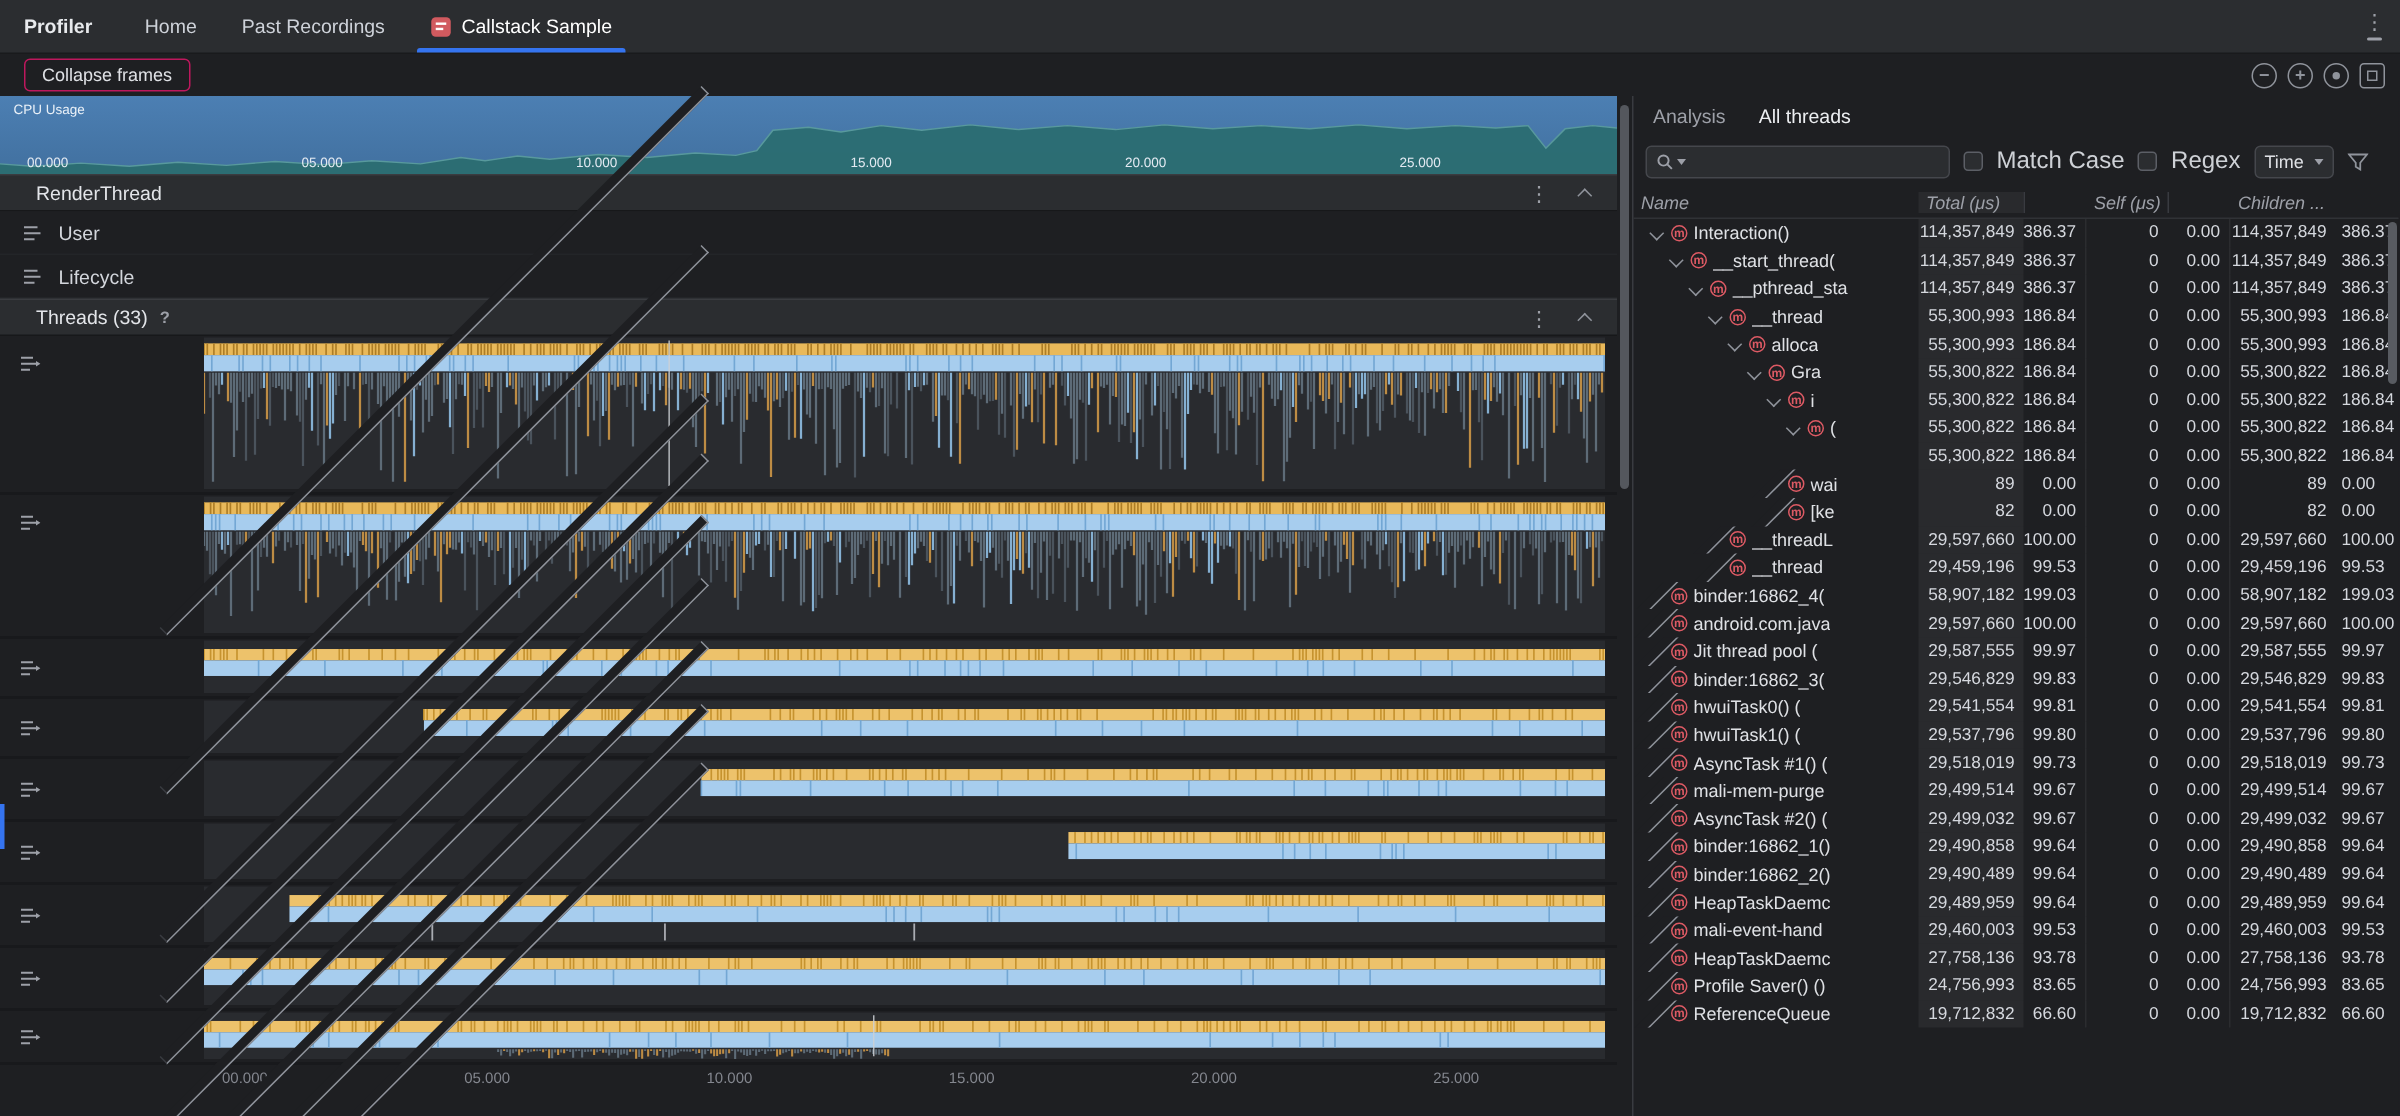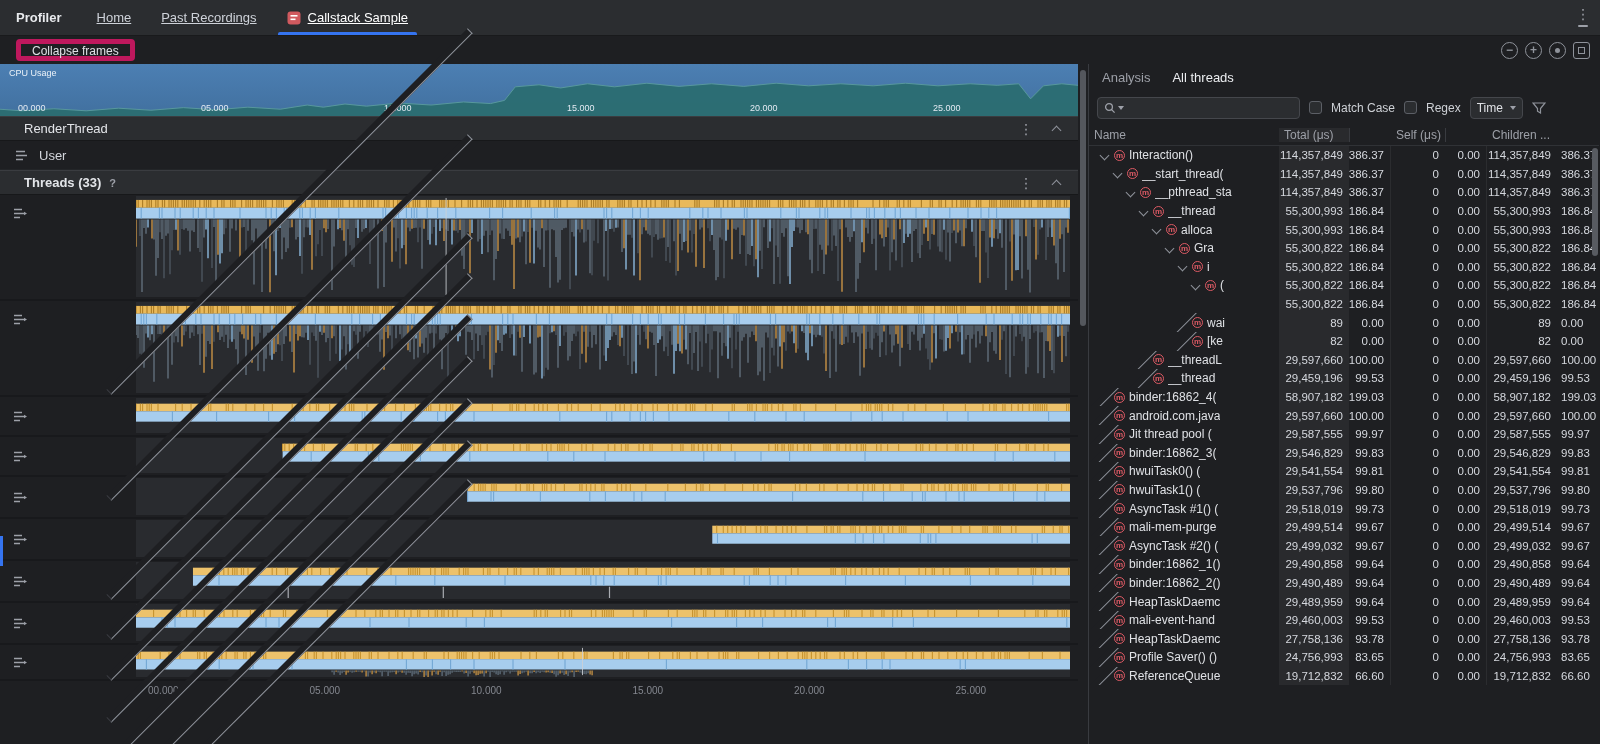--- a/index.html
+++ b/index.html
@@ -3,30 +3,30 @@
 <meta charset="utf-8">
 <style>
   html,body{margin:0;padding:0;width:1600px;height:744px;overflow:hidden;background:#1e1f22;
     font-family:"Liberation Sans",sans-serif;color:#dfe1e5;}
   *{box-sizing:border-box;}
   .app{width:1600px;height:744px;display:flex;flex-direction:column;}
 
   
   .topbar{height:36px;background:#2b2d30;display:flex;align-items:stretch;border-bottom:1px solid #191a1c;flex:none;}
   .app-title{font-weight:bold;font-size:13px;display:flex;align-items:center;padding:0 20px 0 16px;color:#e8eaed;}
-  .tab{font-size:13px;color:#ced2d9;display:flex;align-items:center;gap:7px;padding:0 15px;position:relative;cursor:default;text-decoration:underline;}
+  .tab{font-size:13px;color:#ced2d9;display:flex;align-items:center;gap:7px;padding:0 15px;position:relative;cursor:default;}
   .tab.active{color:#ffffff;}
   .tab.active::after{content:"";position:absolute;left:6px;right:6px;bottom:0;height:3px;background:#3574f0;border-radius:2px 2px 0 0;}
   .topbar-right{margin-left:auto;display:flex;flex-direction:column;align-items:center;justify-content:space-evenly;padding:2px 10px;color:#9da0a8;}
   .kebab{font-size:14px;line-height:12px;}
   .minbar{width:10px;height:2px;background:#9da0a8;border-radius:1px;}
 
   
   .toolbar{height:28px;display:flex;align-items:center;gap:8px;padding:0 10px 0 16px;flex:none;}
-  .collapse-btn{height:22px;padding:0 11px;background:transparent;border:5px solid #be185d;border-radius:4px;
+  .collapse-btn{height:22px;padding:0 11px;background:transparent;border:1px solid #be185d;border-radius:4px;
     color:#dfe1e5;font-size:12px;font-family:inherit;cursor:default;}
   .tool-right{margin-left:auto;display:flex;align-items:center;gap:7px;}
   .zic{width:17px;height:17px;border:1.2px solid #8f939b;border-radius:50%;color:#8f939b;
     font-size:12px;line-height:14px;text-align:center;font-weight:bold;}
   .zic.dot{position:relative;}
   .zic.dot::after{content:"";position:absolute;left:5px;top:5px;width:5px;height:5px;border-radius:50%;background:#8f939b;}
   .zic.frame{border-radius:3px;position:relative;}
   .zic.frame::after{content:"";position:absolute;left:4px;top:4px;right:4px;bottom:4px;border:1px solid #8f939b;}
 
   
@@ -38,21 +38,21 @@
 
   
   .cpu{height:52px;flex:none;position:relative;overflow:hidden;background:linear-gradient(180deg,#4c7fb3 0%,#41709f 100%);}
   .cpu svg{position:absolute;left:0;top:0;width:100%;height:100%;}
   .cpu-label{position:absolute;left:9px;top:4px;font-size:9px;color:#eaf1f8;z-index:2;}
   .cpu-times span{position:absolute;bottom:3px;font-size:9px;color:#e3eaf2;z-index:2;}
 
   
   .section-header{height:25px;flex:none;background:#2b2d30;border-top:1px solid #3a3c40;border-bottom:1px solid #17181a;
     display:flex;align-items:center;font-size:13px;padding-left:24px;gap:8px;color:#e3e5e9;}
-  .section-header .bold{font-weight:bold;}
+  .section-header .bold{font-weight:normal;}
   .help{color:#9da0a8;font-size:11px;font-weight:bold;}
   .hdr-right{margin-left:auto;display:flex;align-items:center;gap:20px;color:#9da0a8;padding-right:18px;}
   .chv{display:inline-block;width:7px;height:7px;border-right:1.4px solid #8f939b;border-bottom:1.4px solid #8f939b;flex:none;}
   .chv.down{transform:rotate(45deg);}
   .chv.right{transform:rotate(-45deg);}
   .chv.up{transform:rotate(-135deg);margin-top:4px;}
 
   
   .irow{height:29px;flex:none;display:flex;align-items:center;gap:10px;padding-left:16px;font-size:13px;
     color:#d3d6dc;border-bottom:1px solid #232528;}
@@ -81,26 +81,26 @@
   .subtab{color:#b6b9c0;padding-bottom:7px;position:relative;}
   .subtab.active{color:#ffffff;}
   .subtab.active::after{content:"";position:absolute;left:-2px;right:-2px;bottom:0;height:3px;background:#3574f0;border-radius:2px 2px 0 0;}
 
   .filter-row{height:33px;flex:none;display:flex;align-items:center;gap:9px;padding:0 8px;}
   .search{width:203px;height:22px;flex:none;background:#2b2d30;border:1px solid #45474c;border-radius:4px;
     display:flex;align-items:center;gap:2px;padding:0 6px;}
   .search input{flex:1;background:transparent;border:none;outline:none;color:#dfe1e5;font-size:12px;font-family:inherit;min-width:0;}
   .caret{width:0;height:0;border-left:3.5px solid transparent;border-right:3.5px solid transparent;border-top:4px solid #9da0a8;flex:none;}
   .cbx{width:13px;height:13px;flex:none;background:#2b2d30;border:1px solid #5c5f66;border-radius:3px;}
-  .cb-label{font-size:12px;color:#ced1d6;white-space:nowrap;}
+  .cb-label{font-size:16px;color:#ced1d6;white-space:nowrap;}
   .dropdown{height:22px;flex:none;background:#2b2d30;border:1px solid #45474c;border-radius:4px;
     display:flex;align-items:center;gap:7px;padding:0 6px;font-size:12px;color:#dfe1e5;max-width:66px;overflow:hidden;}
 
   .thead,.tr{display:grid;grid-template-columns:190px 70px 42px 54px 42px 70px 1fr;align-items:center;}
-  .thead{height:22px;flex:none;font-size:12px;color:#9da0a8;border-bottom:1px solid #303236;}
+  .thead{height:22px;flex:none;font-size:12px;color:#9da0a8;border-bottom:1px solid #303236;font-style:italic;}
   .thead .hc{padding:0 5px;white-space:nowrap;overflow:hidden;}
   .thead .hc.right{text-align:right;}
   .thead .hc.span2{grid-column:6/8;}
   .sep{border-right:1px solid rgba(255,255,255,0.06);}
   .totalcell{background:rgba(255,255,255,0.05);}
 
   .tbody{flex:1;position:relative;overflow:hidden;font-size:12px;}
   .tr{height:18.6px;}
   .cname{display:flex;align-items:center;gap:4px;overflow:hidden;white-space:nowrap;padding-left:6px;height:100%;}
   .ind{flex:none;height:1px;}
@@ -176,20 +176,26 @@
           <span class="kebab">⋮</span>
           <span class="chv up"></span>
         </div>
       </div>
 
       <div class="irow">
         <svg class="th-ico" viewBox="0 0 13 11">
           <path d="M0 1.5h9 M0 5.5h11 M0 9.5h7" stroke="#9da0a8" stroke-width="1.4" fill="none"></path>
         </svg>
         <span>User</span>
+      </div>
+      <div class="irow">
+        <svg class="th-ico" viewBox="0 0 13 11">
+          <path d="M0 1.5h9 M0 5.5h11 M0 9.5h7" stroke="#9da0a8" stroke-width="1.4" fill="none"></path>
+        </svg>
+        <span>Lifecycle</span>
       </div>
 
       <div class="section-header">
         <span class="bold">Threads (33)</span>
         <span class="help">?</span>
         <div class="hdr-right">
           <span class="kebab">⋮</span>
           <span class="chv up"></span>
         </div>
       </div>

